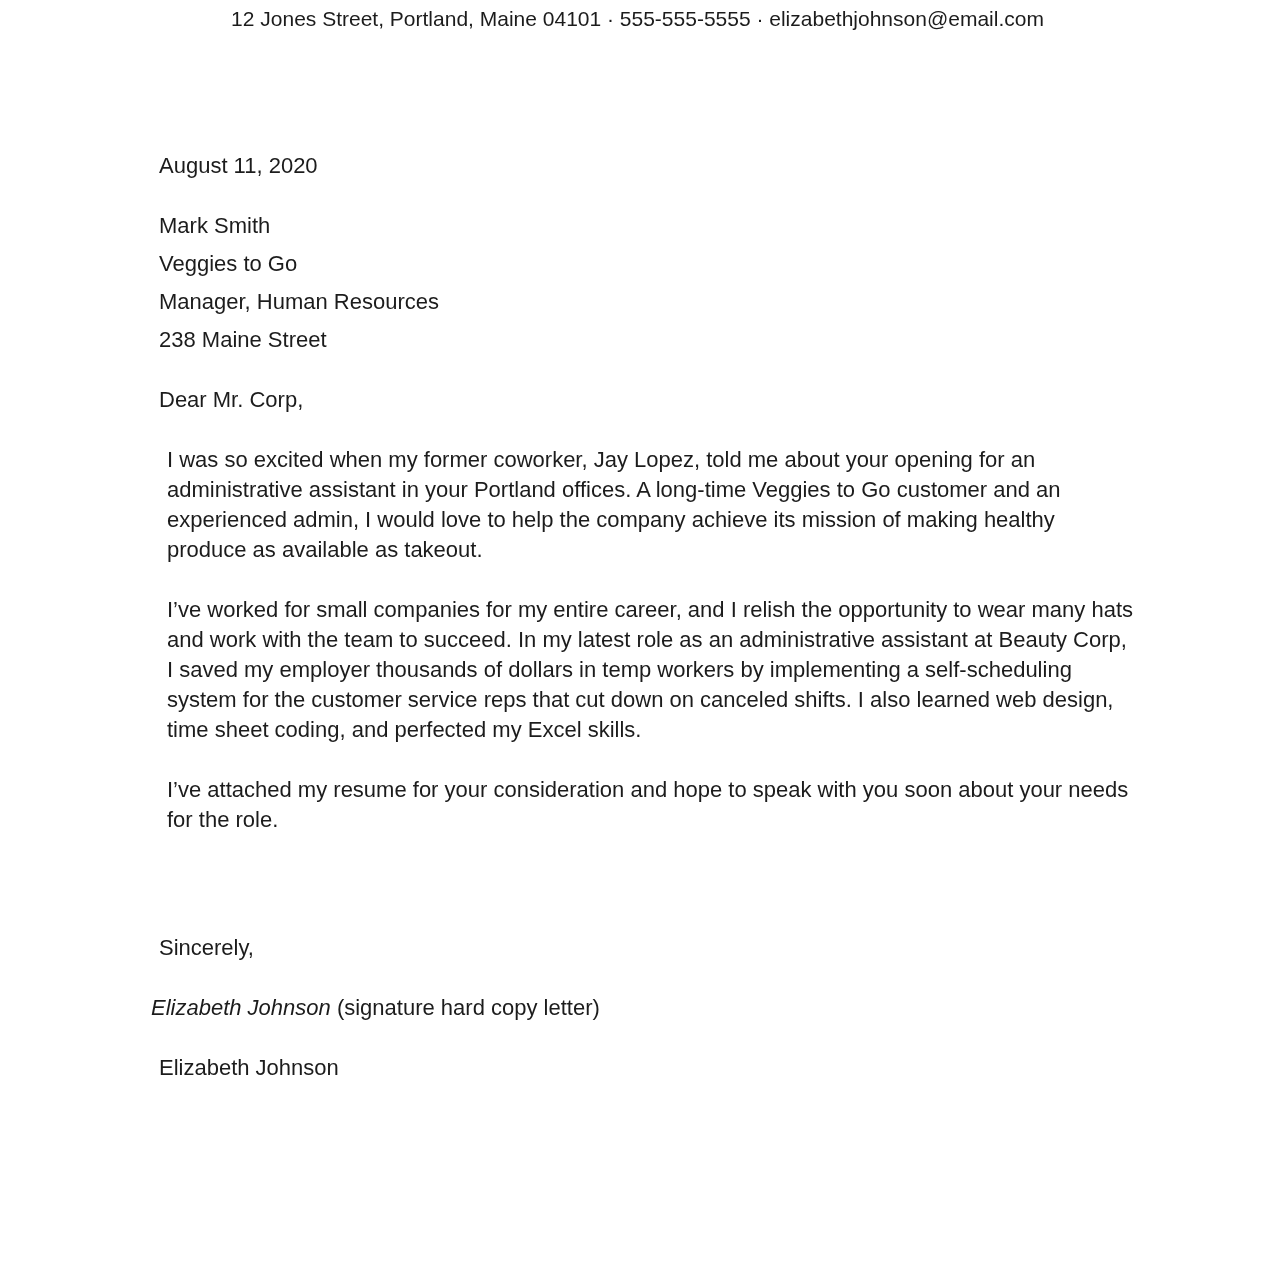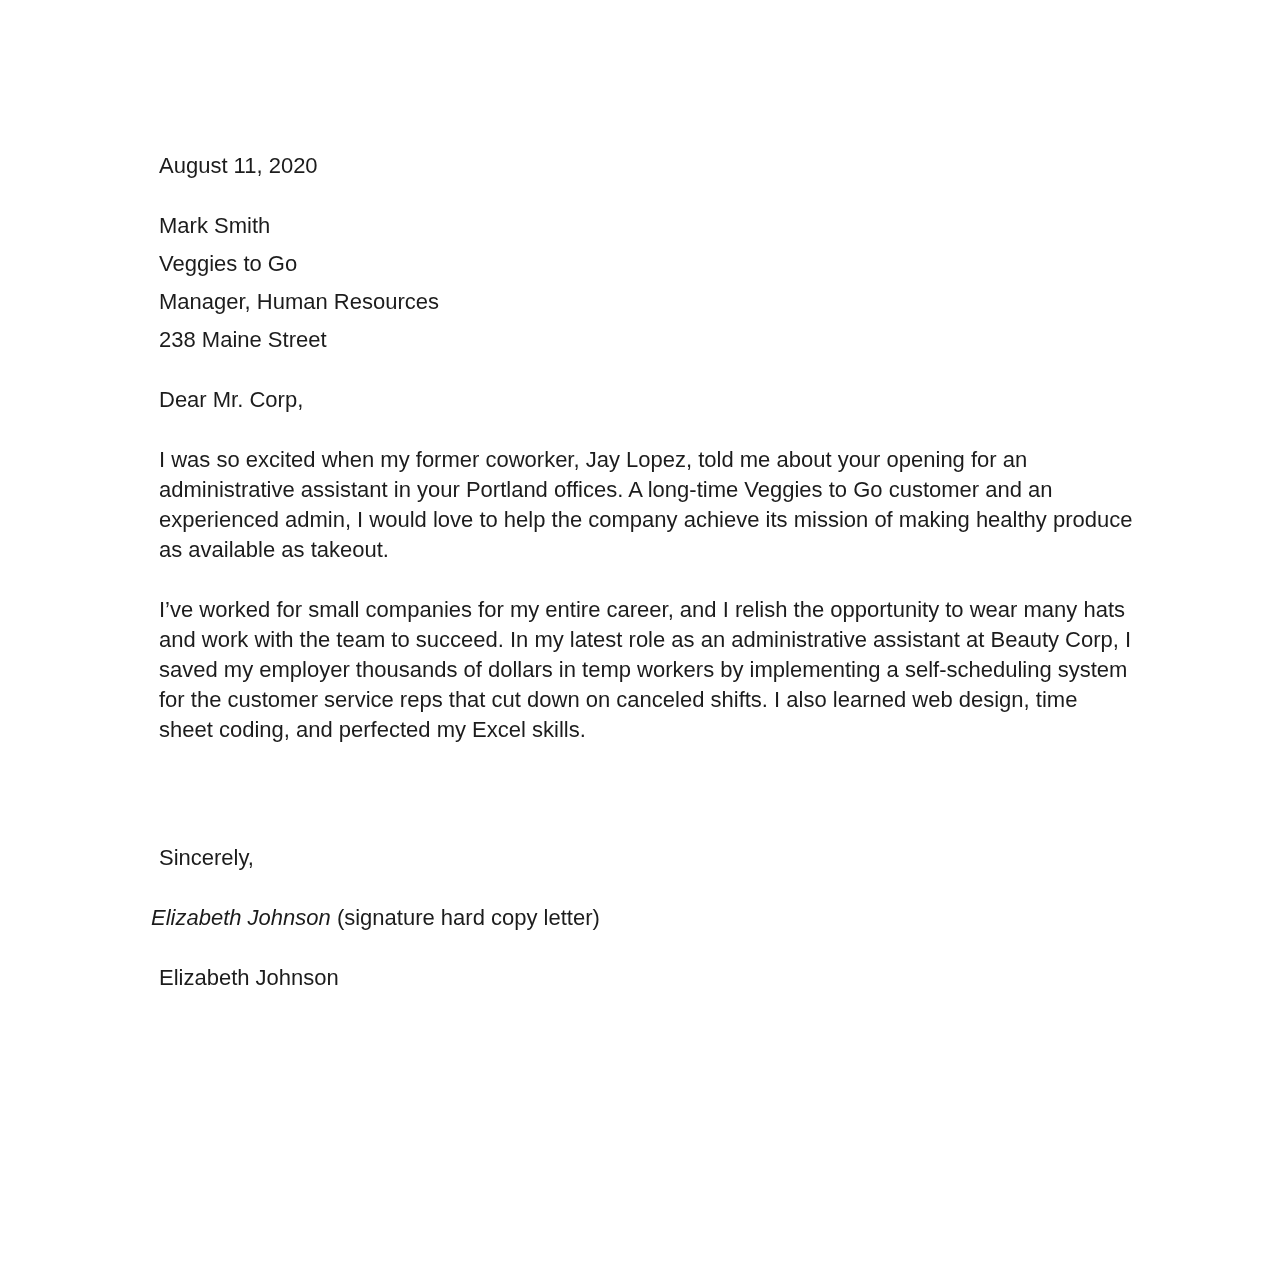--- a/index.html
+++ b/index.html
@@ -34,34 +34,35 @@
     left: 151px;
     width: 985px;
   }
   .block {
     margin: 0 0 30px 0;
   }
   .block p, .block div {
     margin: 8px;
   }
   .para {
-    margin: 0 0 30px 8px;
+    margin: 0 0 30px 16px;
   }
   .pre-closing-gap {
     height: 60px;
   }
   .sig-script {
     font-style: italic;
   }
 </style>
 </head>
 <body>
 
 <div class="page">
 
+  <div class="contact-header">12 Jones Street, Portland, Maine 04101 · 555-555-5555 · elizabethjohnson@email.com</div>
 
   <div class="letter-body">
 
     <div class="block">
       <div>August 11, 2020</div>
     </div>
 
     <div class="block">
       <div>Mark Smith</div>
       <div>Veggies to Go</div>
@@ -70,20 +71,21 @@
     </div>
 
     <div class="block">
       <div>Dear Mr. Corp,</div>
     </div>
 
     <p class="para">I was so excited when my former coworker, Jay Lopez, told me about your opening for an administrative assistant in your Portland offices. A long-time Veggies to Go customer and an experienced admin, I would love to help the company achieve its mission of making healthy produce as available as takeout.</p>
 
     <p class="para">I’ve worked for small companies for my entire career, and I relish the opportunity to wear many hats and work with the team to succeed. In my latest role as an administrative assistant at Beauty Corp, I saved my employer thousands of dollars in temp workers by implementing a self-scheduling system for the customer service reps that cut down on canceled shifts. I also learned web design, time sheet coding, and perfected my Excel skills.</p>
 
+    <p class="para">I’ve attached my resume for your consideration and hope to speak with you soon about your needs for the role.</p>
 
     <div class="pre-closing-gap"></div>
 
     <div class="block">
       <div>Sincerely,</div>
     </div>
 
     <div class="block">
       <span class="sig-script">Elizabeth Johnson</span><span> (signature hard copy letter)</span>
     </div>

